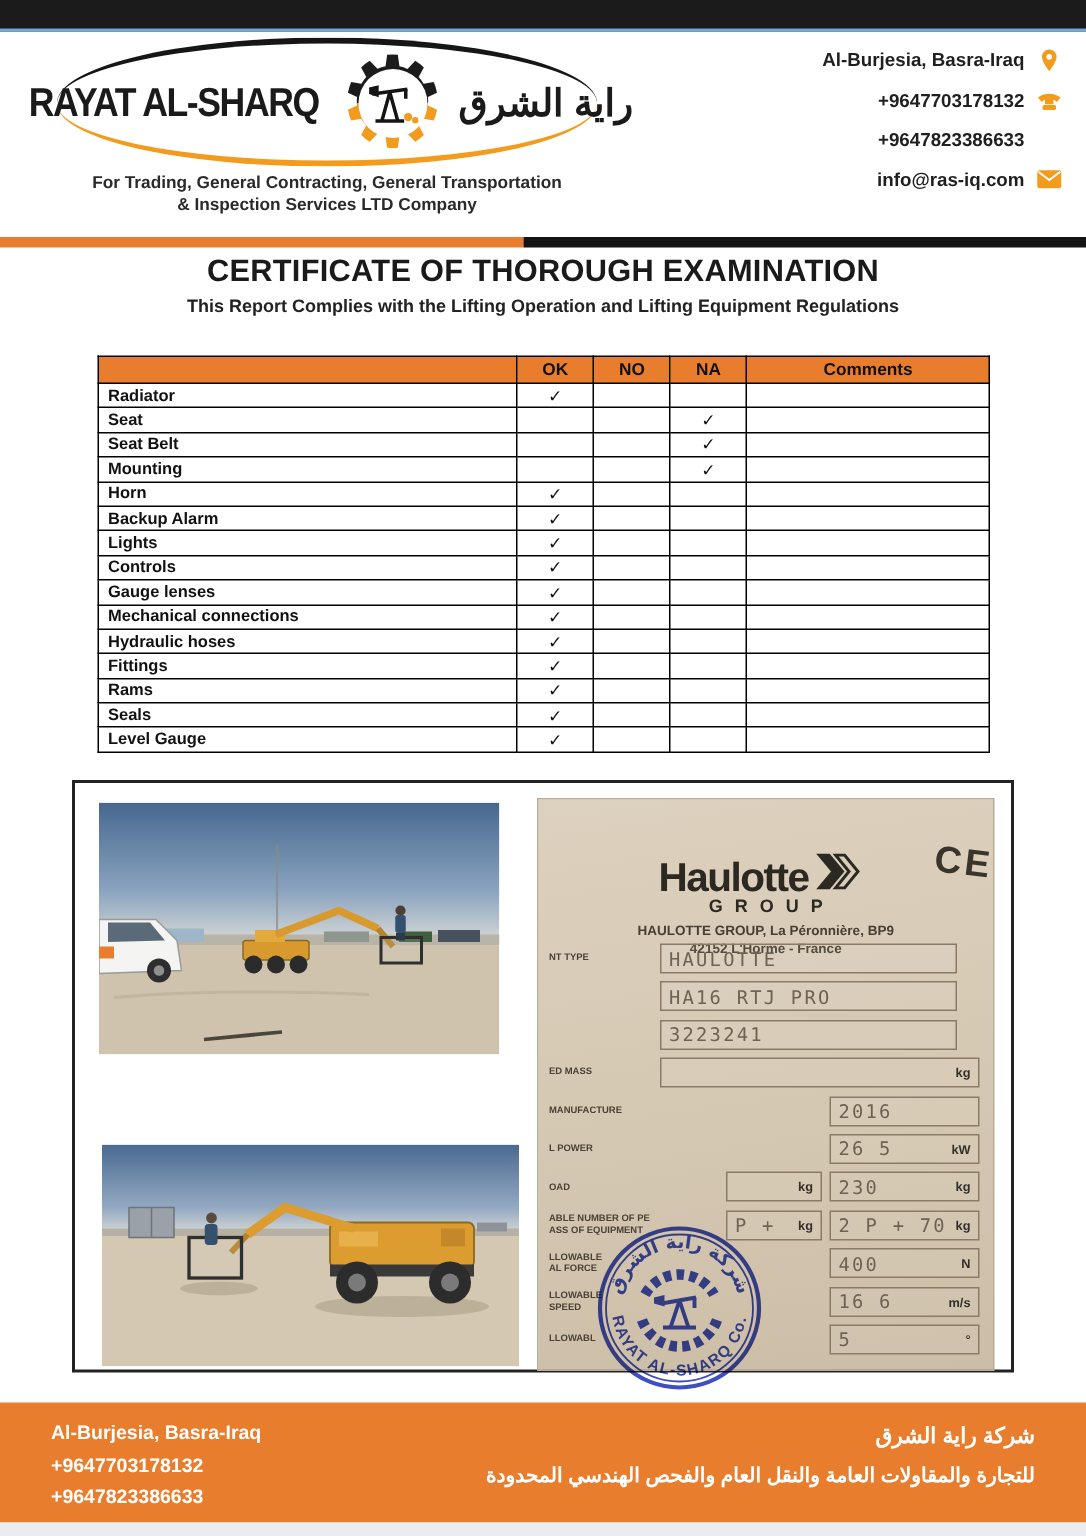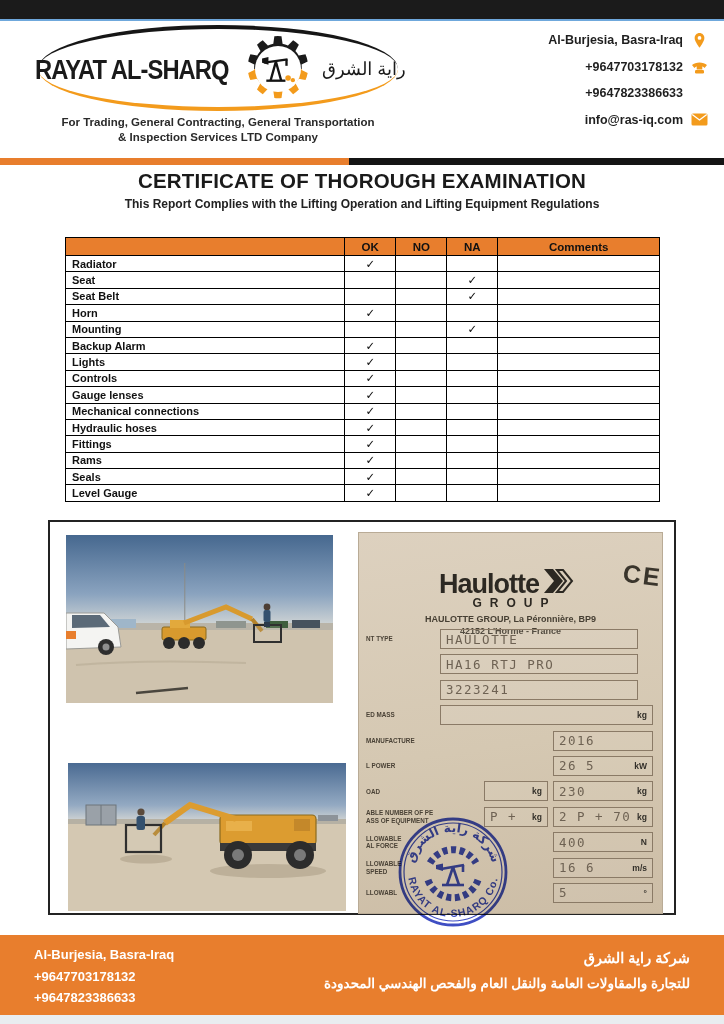--- a/index.html
+++ b/index.html
@@ -11,21 +11,21 @@
 
   
   .header{position:absolute;top:21px;left:0;right:0;height:137px;}
   .logo-block{position:absolute;left:34px;top:4px;width:368px;text-align:center;}
   .logo-row{position:relative;height:88px;display:flex;align-items:center;justify-content:center;gap:5px;}
   .arc-top{position:absolute;top:0;left:4px;right:4px;height:42px;border-top:4px solid #161616;
            border-radius:50% 50% 0 0 / 95% 95% 0 0;}
   .arc-bottom{position:absolute;bottom:2px;left:4px;right:4px;height:40px;border-bottom:4px solid #f39b1c;
            border-radius:0 0 50% 50% / 0 0 95% 95%;}
   .brand-en{font-size:25px;font-weight:800;letter-spacing:-1px;transform:scale(.95,1.08);white-space:nowrap;z-index:2;}
-  .brand-ar{font-size:18px;font-weight:400;white-space:nowrap;z-index:2;}
+  .brand-ar{font-size:25px;font-weight:700;white-space:nowrap;z-index:2;}
   .gear-emblem{position:relative;width:78px;height:78px;flex:0 0 auto;z-index:3;}
   .gear-half{position:absolute;inset:0;font-size:84px;line-height:76px;text-align:center;
              font-family:"DejaVu Sans",sans-serif;}
   .gear-top{color:#1b1b1b;clip-path:inset(0 0 50% 0);}
   .gear-bottom{color:#f39b1c;clip-path:inset(50% 0 0 0);}
   .gear-hub{position:absolute;left:50%;top:50%;width:46px;height:46px;margin:-23px 0 0 -23px;background:#fff;
             border-radius:50%;display:flex;align-items:center;justify-content:center;}
   .tagline{font-size:11.5px;font-weight:700;color:#2a2a2a;line-height:15px;margin-top:2px;}
   .contacts{position:absolute;right:16px;top:6px;width:240px;}
   .contact-row{display:flex;justify-content:flex-end;align-items:center;gap:8px;height:26.5px;
@@ -213,31 +213,31 @@
           <td class="mark"></td>
         </tr>
         <tr>
           <td class="item">Seat Belt</td>
           <td class="mark"></td>
           <td class="mark"></td>
           <td class="mark">✓</td>
           <td class="mark"></td>
         </tr>
         <tr>
+          <td class="item">Mounting</td>
+          <td class="mark"></td>
+          <td class="mark"></td>
+          <td class="mark">✓</td>
+          <td class="mark"></td>
+        </tr>
+        <tr>
           <td class="item">Horn</td>
           <td class="mark">✓</td>
           <td class="mark"></td>
           <td class="mark"></td>
-          <td class="mark"></td>
-        </tr>
-        <tr>
-          <td class="item">Mounting</td>
-          <td class="mark"></td>
-          <td class="mark"></td>
-          <td class="mark">✓</td>
           <td class="mark"></td>
         </tr>
         <tr>
           <td class="item">Backup Alarm</td>
           <td class="mark">✓</td>
           <td class="mark"></td>
           <td class="mark"></td>
           <td class="mark"></td>
         </tr>
         <tr>

